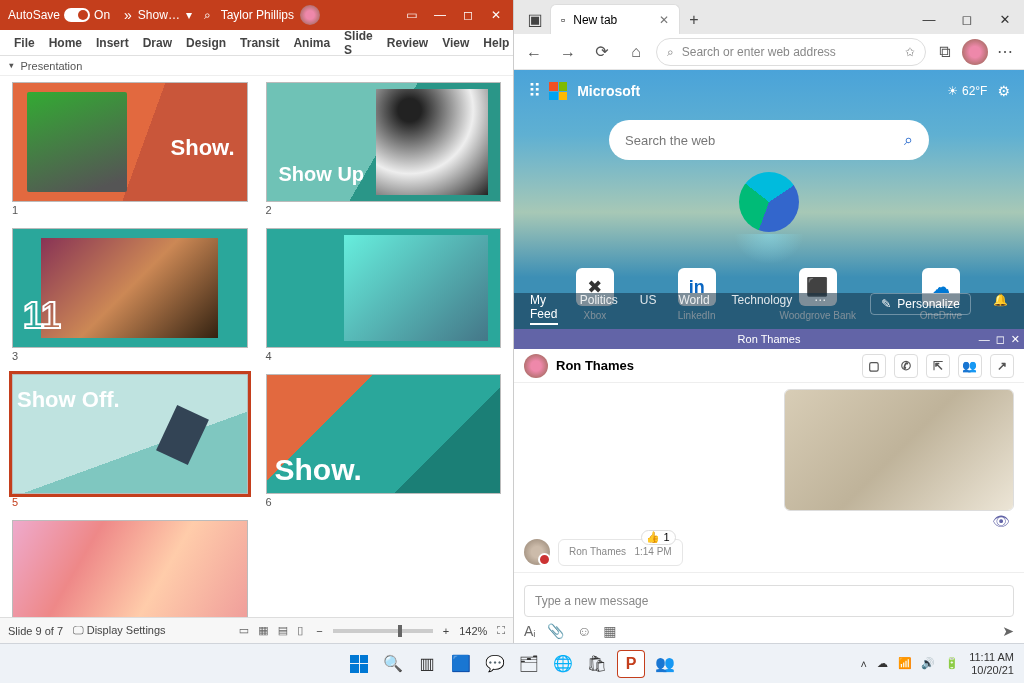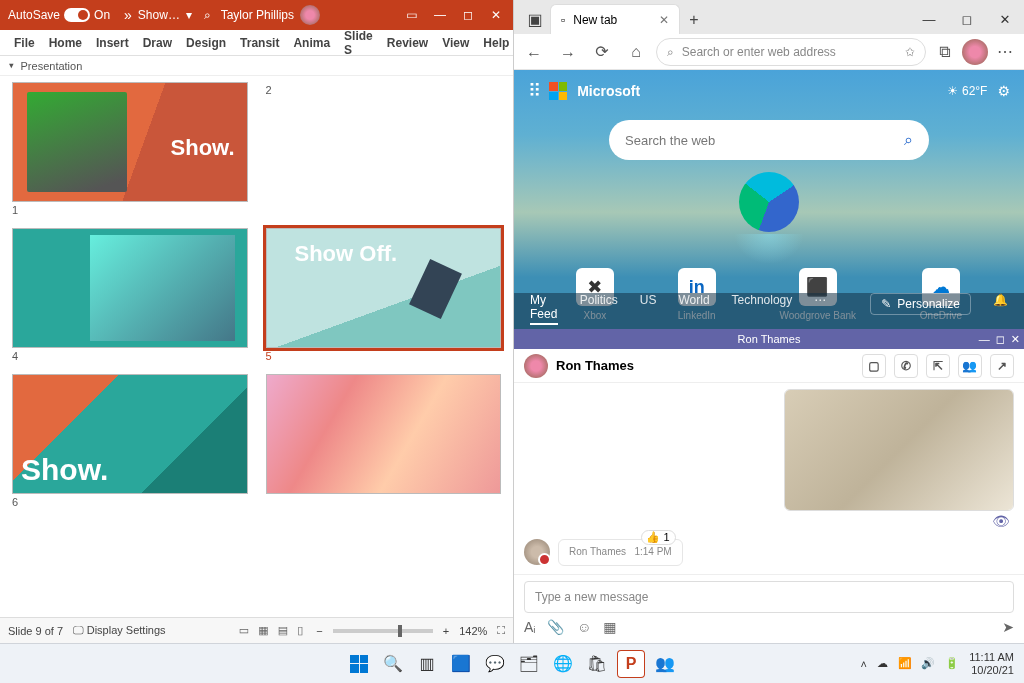--- a/index.html
+++ b/index.html
@@ -106,21 +106,21 @@
 .teams-chat{ flex:1; padding:6px 10px; overflow:auto; background:#fff;}
 .bubble-img{ margin-left:auto; width:230px; border:1px solid #ddd; border-radius:6px; overflow:hidden;}
 .bubble-img .img{ height:120px; background:linear-gradient(135deg,#d8cdb6 0,#bfb39a 50%,#ece5d6 100%);}
 .eye{ text-align:right; color:#6264a7; font-size:14px; padding:2px 4px;}
 .msg{ display:flex; gap:8px; margin-top:8px;}
 .msg .av{ width:26px;height:26px;border-radius:50%; background:radial-gradient(circle,#cba 30%,#987 90%); position:relative;}
 .msg .av::after{content:"";position:absolute;right:-1px;bottom:-1px;width:9px;height:9px;border-radius:50%;background:#c33;border:2px solid #fff;}
 .msg .body{ background:#fff; border:1px solid #e6e6e6; border-radius:6px; padding:6px 10px; font-size:12px; max-width:300px; position:relative;}
 .msg .meta{ font-size:10px; color:#888; margin-bottom:2px;}
 .react{ position:absolute; top:-10px; right:6px; background:#fff; border:1px solid #ddd; border-radius:10px; padding:0 5px; font-size:11px;}
-.teams-compose{ border-top:1px solid #eee; padding:6px 10px 8px;}
+.teams-compose{ border-top:1px solid #eee; padding:12px 10px 8px;}
 .compose-box{ border:1px solid #ddd; border-radius:4px; padding:8px 10px; font-size:12px; color:#888;}
 .compose-icons{ display:flex; gap:12px; color:#666; font-size:14px; margin-top:6px; align-items:center;}
 .compose-icons .send{margin-left:auto;}
 
 
 .taskbar{ height:40px; background:#eef2f7; border-top:1px solid #d0d4da; display:flex; align-items:center; padding:0 10px; font-size:11px; color:#333;}
 .task-center{ position:absolute; left:50%; transform:translateX(-50%); display:flex; gap:6px;}
 .task-ic{ width:28px;height:28px; display:flex; align-items:center; justify-content:center; border-radius:4px; cursor:pointer; font-size:16px;}
 .task-ic.active{ background:#fff; box-shadow:0 0 0 1px #c43e1c inset;}
 .win-logo{ width:18px;height:18px; display:grid; grid-template:1fr 1fr/1fr 1fr; gap:1px;}
@@ -181,32 +181,43 @@
     <div class="pp-slidesorter">
       <div class="pp-grid">
         <div>
             <div class="thumb s1">
               <div class="overlay"></div>
               <span class="slide-text" style="right:12px;top:44%;font-size:22px;">Show.</span>
             </div>
             <div class="thumb-num">1</div>
           </div>
         <div>
+            <div class="thumb s2">
+              <div class="overlay"></div>
+              <span class="slide-text" style="left:12px;bottom:18px;font-size:20px;line-height:.9;">Show Up</span>
+            </div>
             <div class="thumb-num">2</div>
+          </div>
+        <div>
+            <div class="thumb s3">
+              <div class="overlay"></div>
+              <span class="slide-text" style="left:10px;bottom:10px;font-size:36px;-webkit-text-stroke:2px #fff;color:transparent;">11</span>
+            </div>
+            <div class="thumb-num">3</div>
           </div>
         <div>
             <div class="thumb s4">
               <div class="overlay"></div>
             </div>
             <div class="thumb-num">4</div>
           </div>
         <div>
             <div class="thumb s5 sel">
               <div class="skater"></div>
-              <span class="slide-text" style="left:28px;top:14px;font-size:22px;line-height:1;">Show Off.</span>
+              <span class="slide-text" style="left:4px;top:14px;font-size:22px;line-height:1;">Show Off.</span>
             </div>
             <div class="thumb-num sel">5</div>
           </div>
         <div>
             <div class="thumb s6">
               <span class="slide-text" style="left:8px;bottom:6px;font-size:30px;">Show.</span>
             </div>
             <div class="thumb-num">6</div>
           </div>
         <div>

